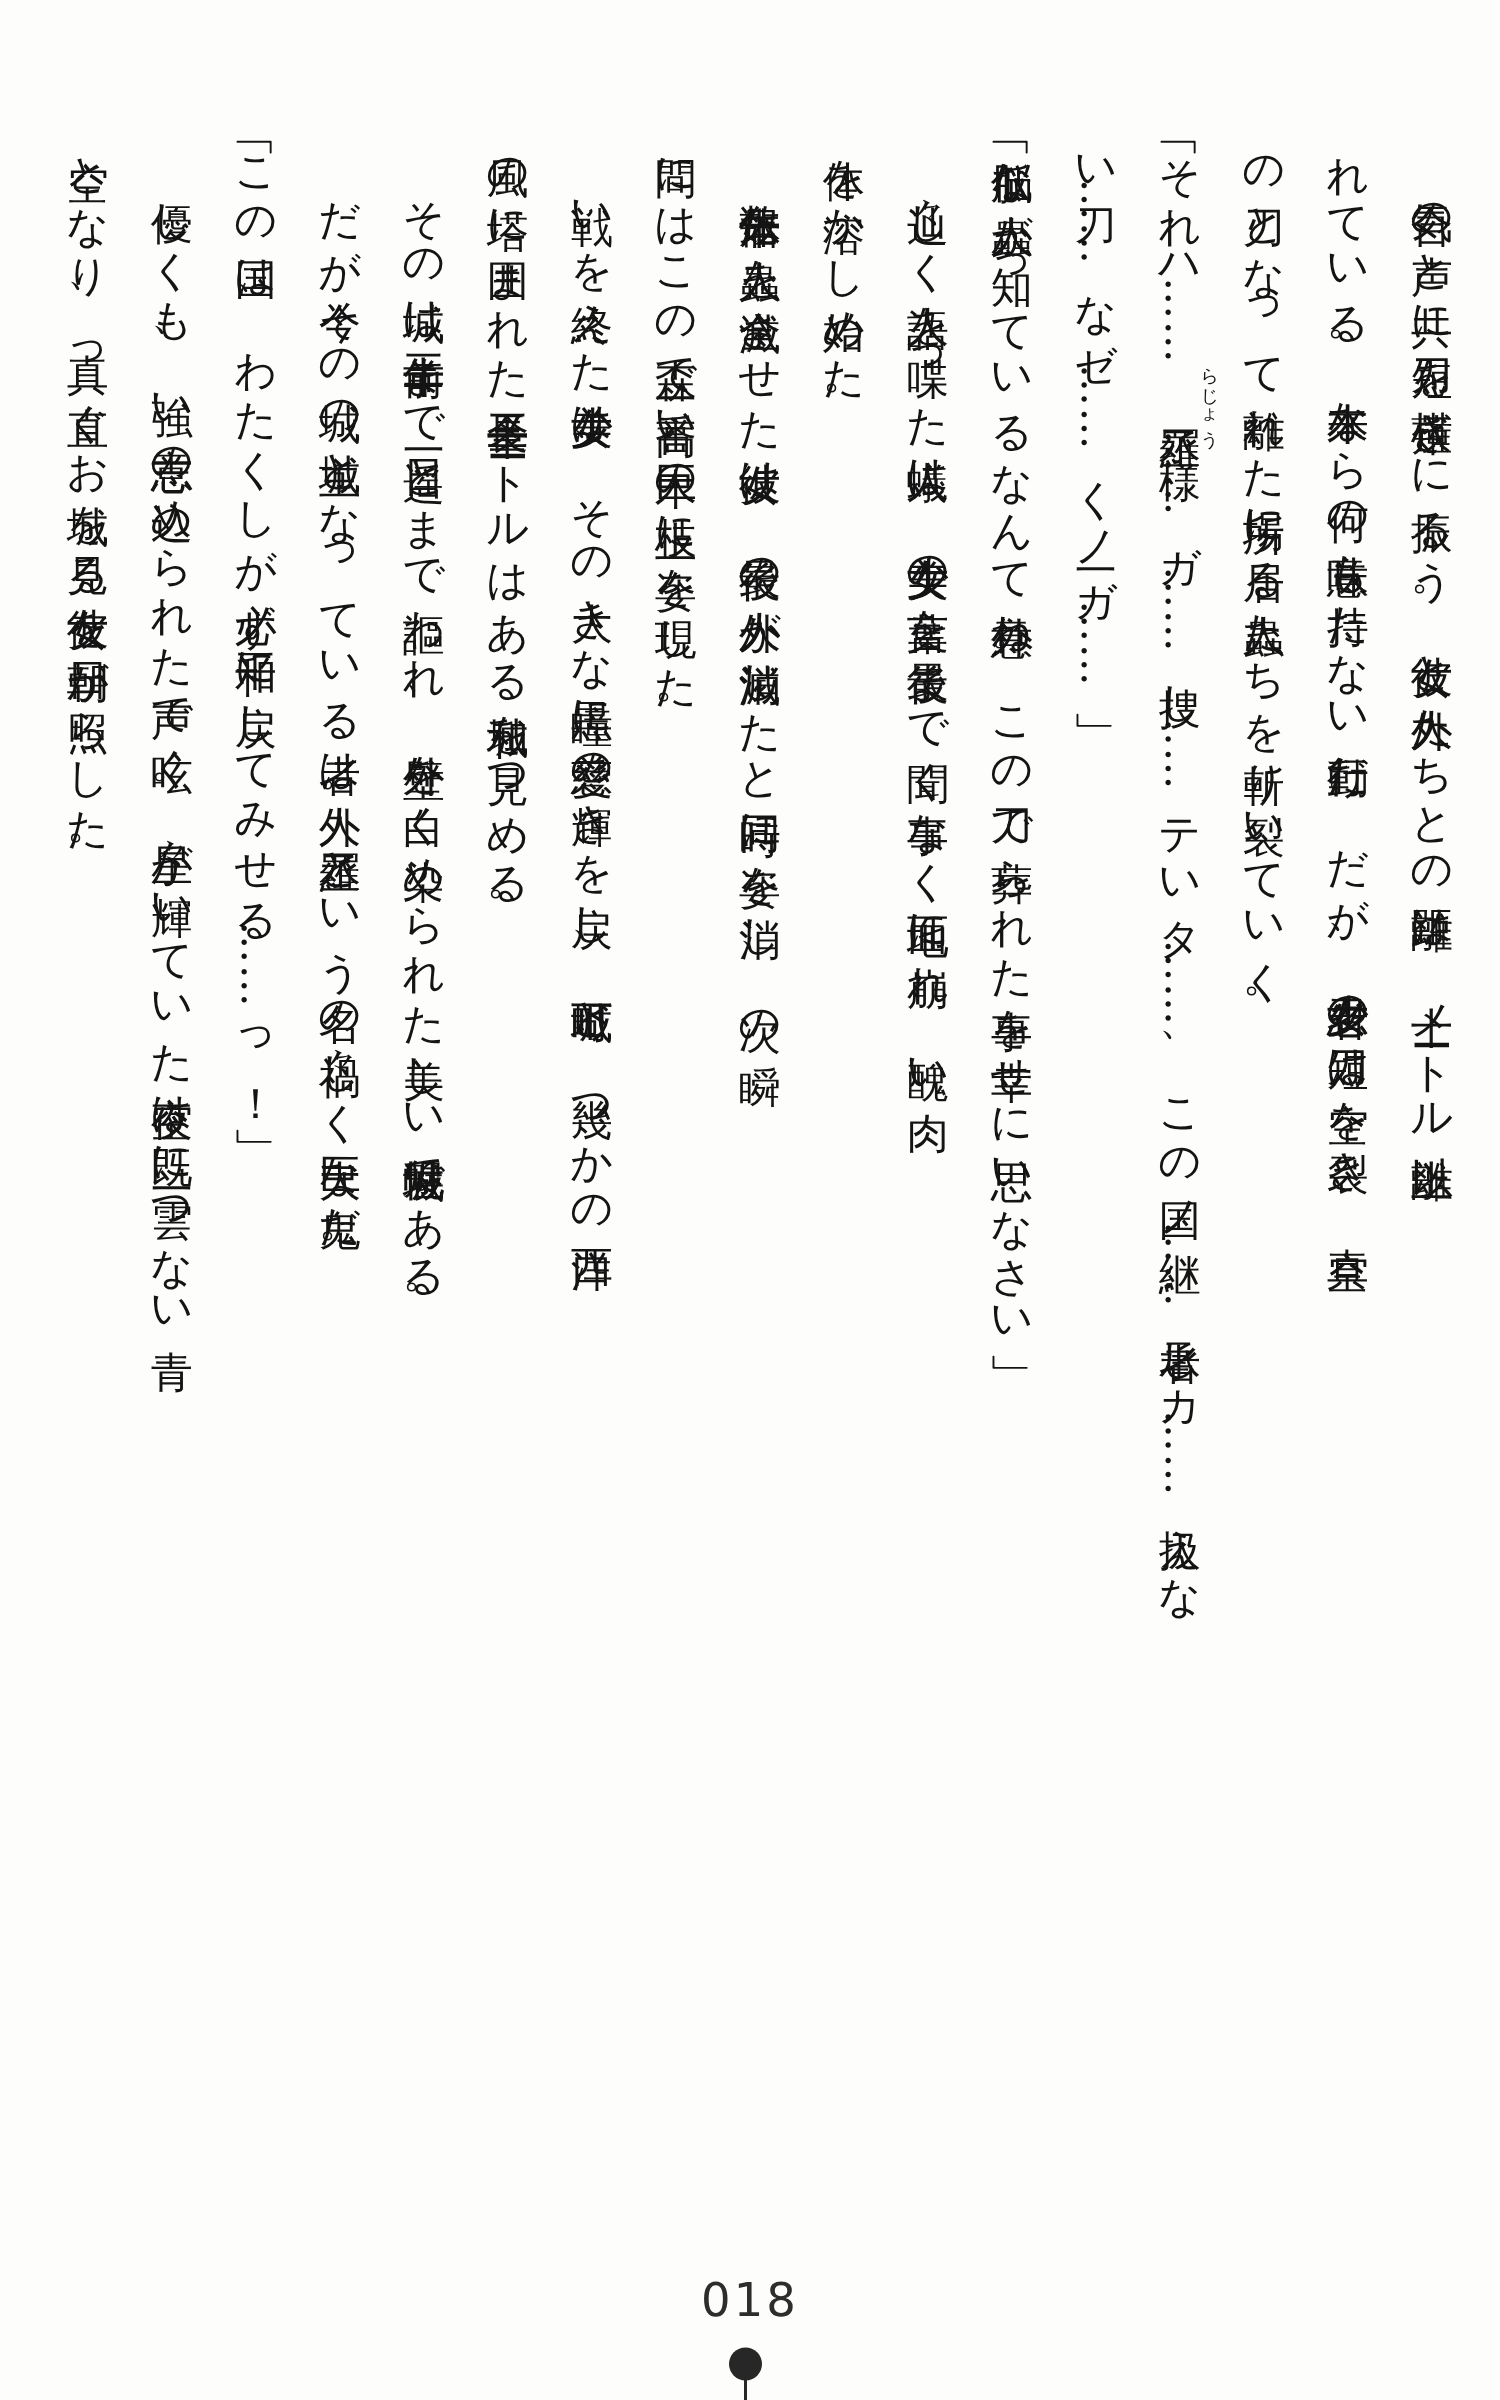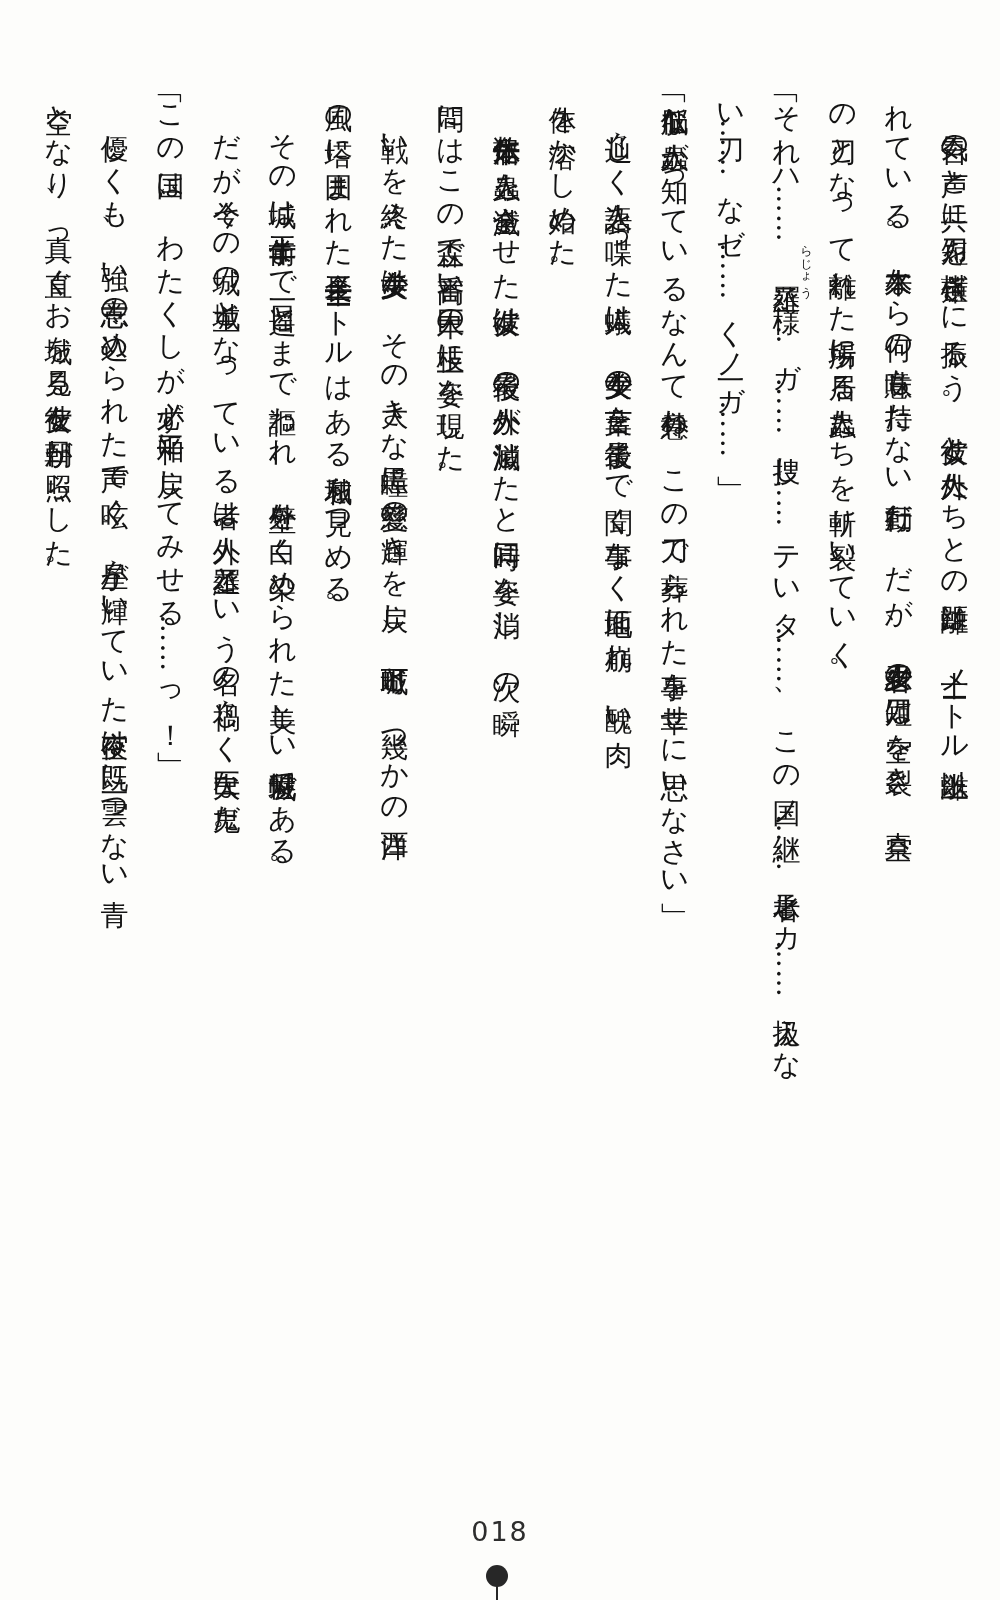--- a/index.html
+++ b/index.html
@@ -48,21 +48,21 @@
     color: #141414;
     font-family: "DejaVu Serif", "Liberation Serif", serif;
   }
   .page-number {
     position: absolute;
     top: 1516px;
     left: 0;
     width: 1000px;
     text-align: center;
     font-family: "DejaVu Sans", "Liberation Sans", sans-serif;
-    font-size: 27px;
+    font-size: 31px;
     letter-spacing: 2px;
     color: #2d2d2d;
   }
   .ornament-dot {
     position: absolute;
     top: 1565px;
     left: 486px;
     width: 22px;
     height: 22px;
     border-radius: 50%;

